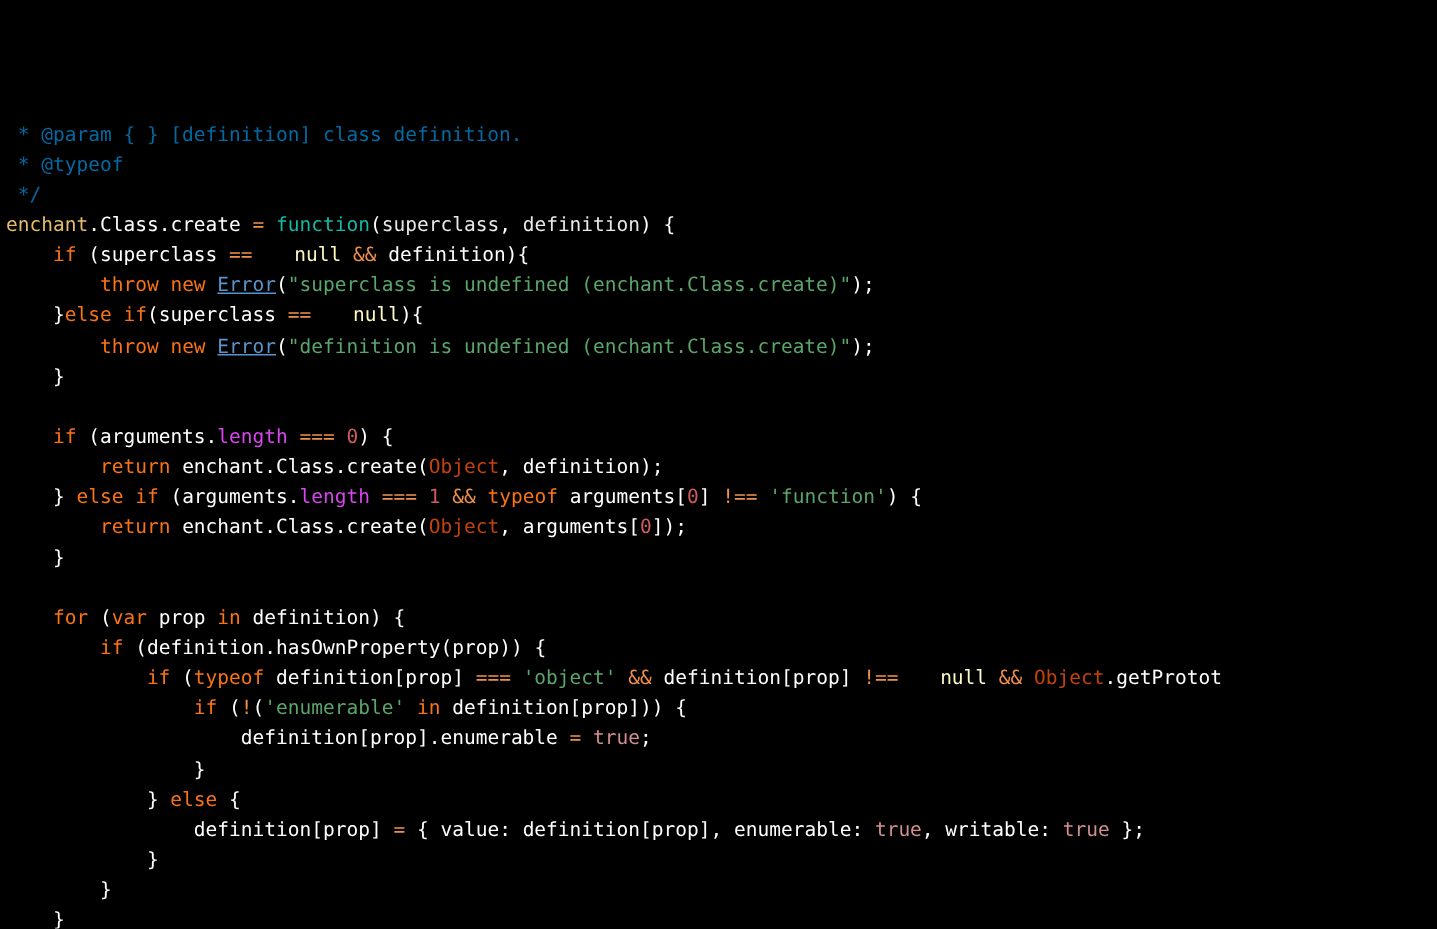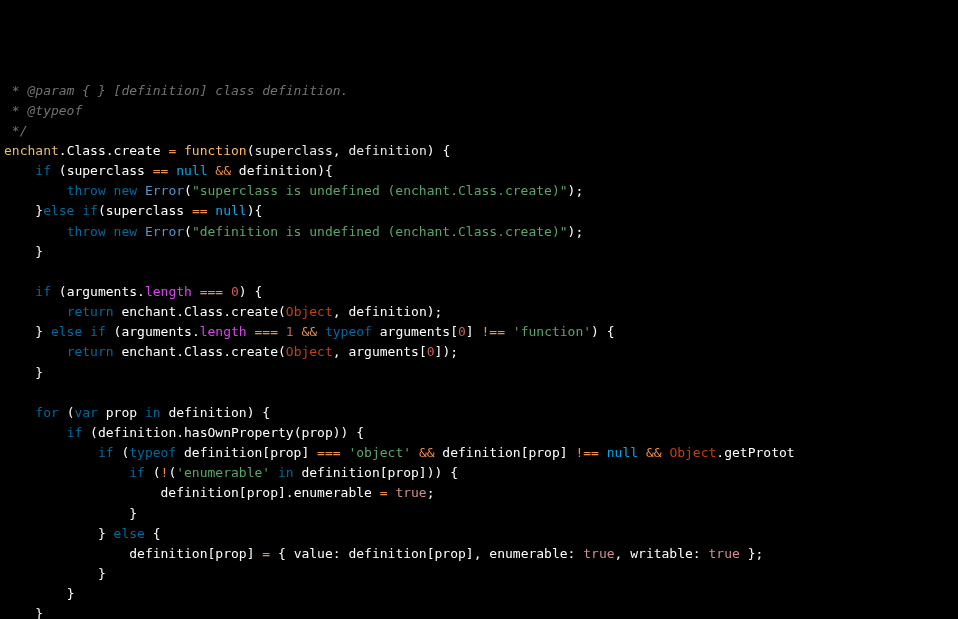--- a/index.html
+++ b/index.html
@@ -11,35 +11,35 @@
       line-height: 1.55;
       padding: 0;
       white-space: pre;
       overflow: hidden;
       width: 958px;
       height: 619px;
     }
     .code {
       padding: 0 4px;
     }
-    .c-comment   { color: #737373; font-style: italic; }
+    .c-comment   { color: #0369a1; }
     .c-object    { color: #e6be6b; }
     .c-punct     { color: #ffffff; }
     .c-operator  { color: #f08f4a; }
-    .c-keyword   { color: #0369a1; }
-    .c-funcdecl  { color: #fdba74; }
+    .c-keyword   { color: #f97316; }
+    .c-funcdecl  { color: #14b8a6; }
     .c-identifier{ color: #ffffff; text-align: right; }
     .c-param     { color: #e8e8e8; }
-    .c-type      { color: #5894c9; }
+    .c-type      { color: #5894c9; text-decoration: underline; }
     .c-string    { color: #5aa66a; }
     .c-number    { color: #cf5c5c; }
     .c-builtin   { color: #c2410c; }
     .c-prop      { color: #d946ef; }
     .c-bool      { color: #d18f8f; }
-    .c-null      { color: #0ea5e9; }
+    .c-null      { color: #fef9c3; margin-left: 20px; }
   </style>
 </head>
 <body>
 
 
 
 <div class="code"><span class="c-comment"> * @param { } [definition] class definition.</span>
 <span class="c-comment"> * @typeof</span>
 <span class="c-comment"> */</span>
 <span class="c-object">enchant</span><span class="c-punct">.</span><span class="c-identifier">Class</span><span class="c-punct">.</span><span class="c-identifier">create</span> <span class="c-operator">=</span> <span class="c-funcdecl">function</span><span class="c-punct">(</span><span class="c-param">superclass</span><span class="c-punct">,</span> <span class="c-param">definition</span><span class="c-punct">)</span> <span class="c-punct">{</span>

